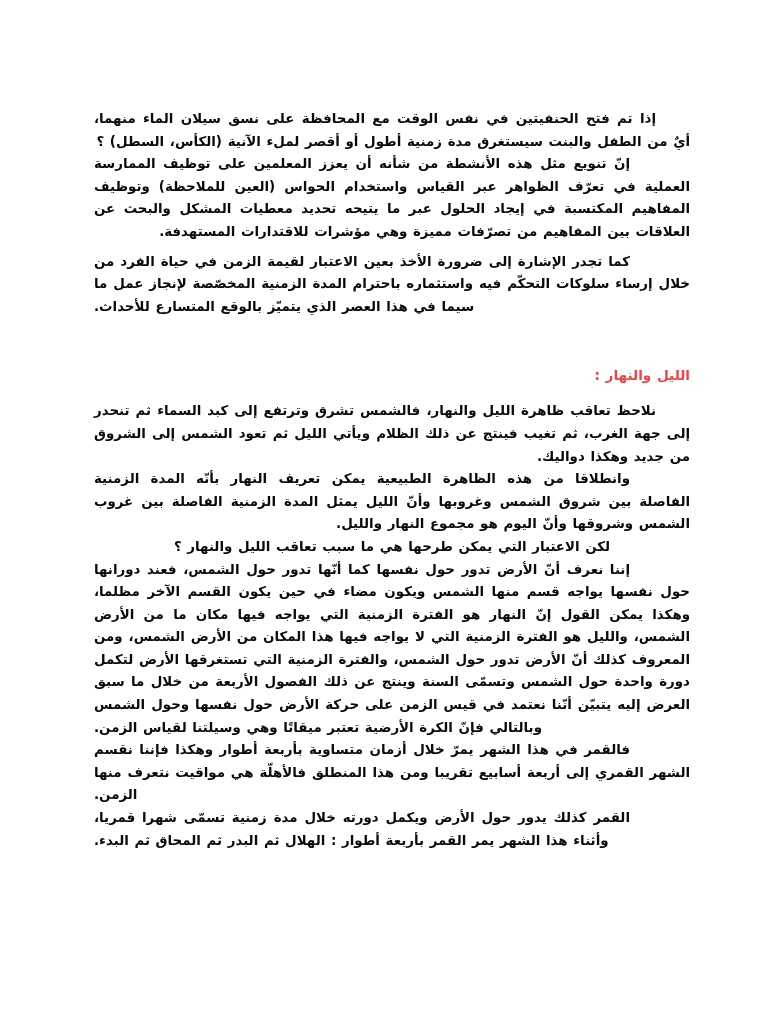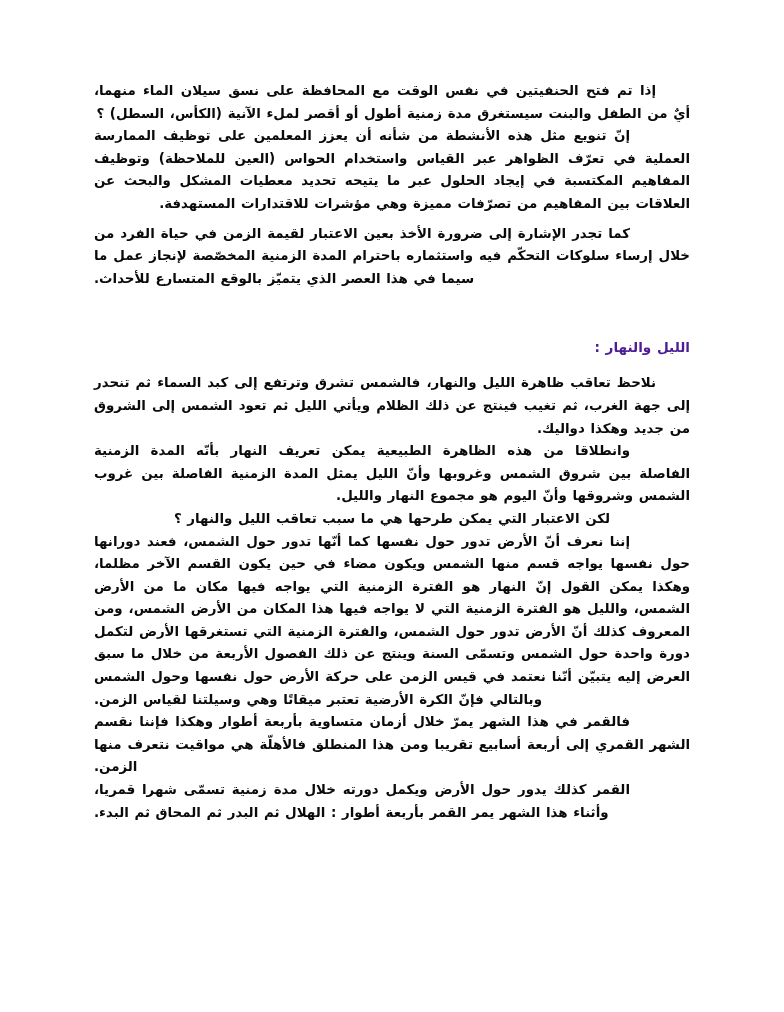--- a/index.html
+++ b/index.html
@@ -11,20 +11,21 @@
   body {
     font-family: "DejaVu Sans", "Liberation Sans", sans-serif;
   }
   .page {
     position: relative;
     width: 784px;
     height: 952px;
     background: #ffffff;
     overflow: hidden;
     box-sizing: border-box;
+    margin-top: 28px;
   }
   
   .text-column {
     position: absolute;
     right: 94px;
     top: 80px;
     width: 596px;
     direction: rtl;
     text-align: justify;
     text-align-last: right;
@@ -64,21 +65,21 @@
   .spacer-lg { height: 46px; }
 
   .section-heading {
     direction: rtl;
     text-align: right;
     font-size: 13.6px;
     font-weight: 700;
     line-height: 22px;
     margin: 0;
     padding: 0;
-    color: #4c1d95;
+    color: #ef4444;
   }
 
   
   .page-number {
     position: absolute;
     left: 0;
     right: 0;
     top: 979px;
     text-align: center;
     font-family: "Liberation Sans", sans-serif;

